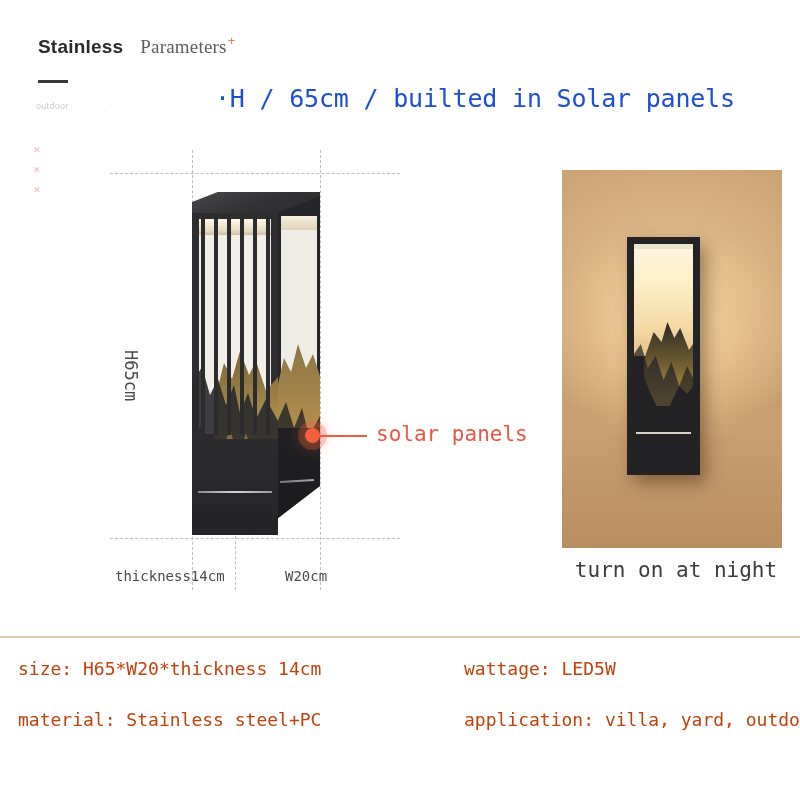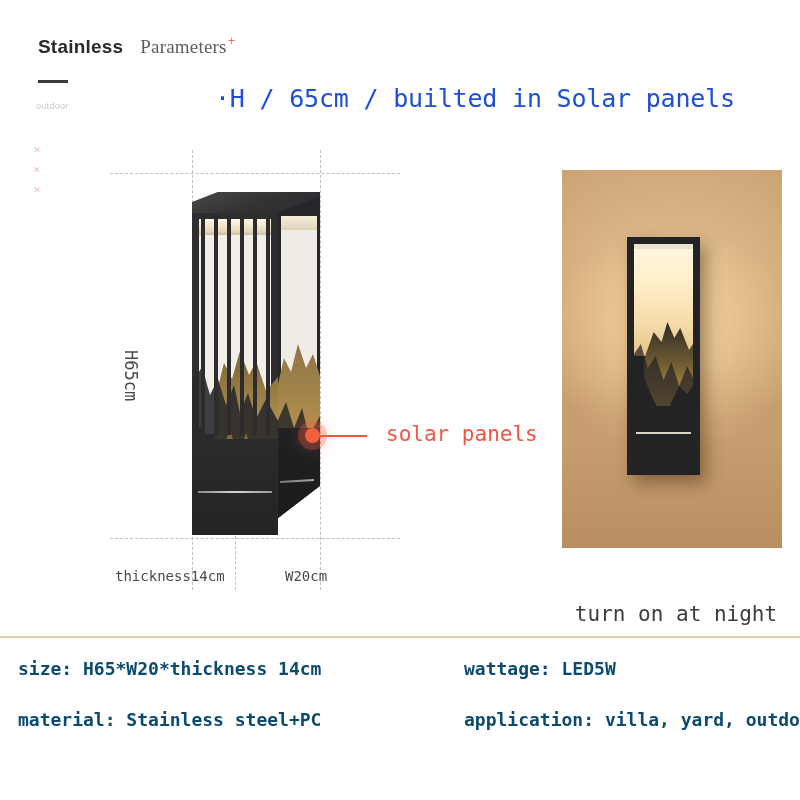--- a/index.html
+++ b/index.html
@@ -291,21 +291,21 @@
   .callout-line {
     position: absolute;
     left: 320px;
     top: 435px;
     width: 47px;
     height: 1.6px;
     background: #ef5a3c;
   }
   .callout-text {
     position: absolute;
-    left: 386px;
+    left: 376px;
     top: 422px;
     font-family: "DejaVu Sans Mono", monospace;
     font-size: 21px;
     color: #ef5542;
     white-space: nowrap;
     text-align: center;
   }
 
   
   .photo {
@@ -384,39 +384,37 @@
   .caption {
     position: absolute;
     left: 566px;
     top: 558px;
     width: 220px;
     text-align: center;
     font-family: "DejaVu Sans Mono", monospace;
     font-size: 21px;
     color: #3c3c3c;
     white-space: nowrap;
-    margin-top: 44px;
   }
 
   
   .divider {
     position: absolute;
     left: 0;
     top: 636px;
     width: 800px;
     height: 1.5px;
     background: #dfcbb4;
   }
   .spec {
     position: absolute;
     font-family: "DejaVu Sans Mono", monospace;
     font-size: 18px;
-    color: #0c4a6e;
+    color: #c2410c;
     white-space: nowrap;
-    font-weight: bold;
   }
 </style>
 </head>
 <body>
 
 <div class="header">
   <span class="hdr-bold">Stainless</span>
   <span class="hdr-light">Parameters</span>
   <span class="hdr-plus">+</span>
 </div>

